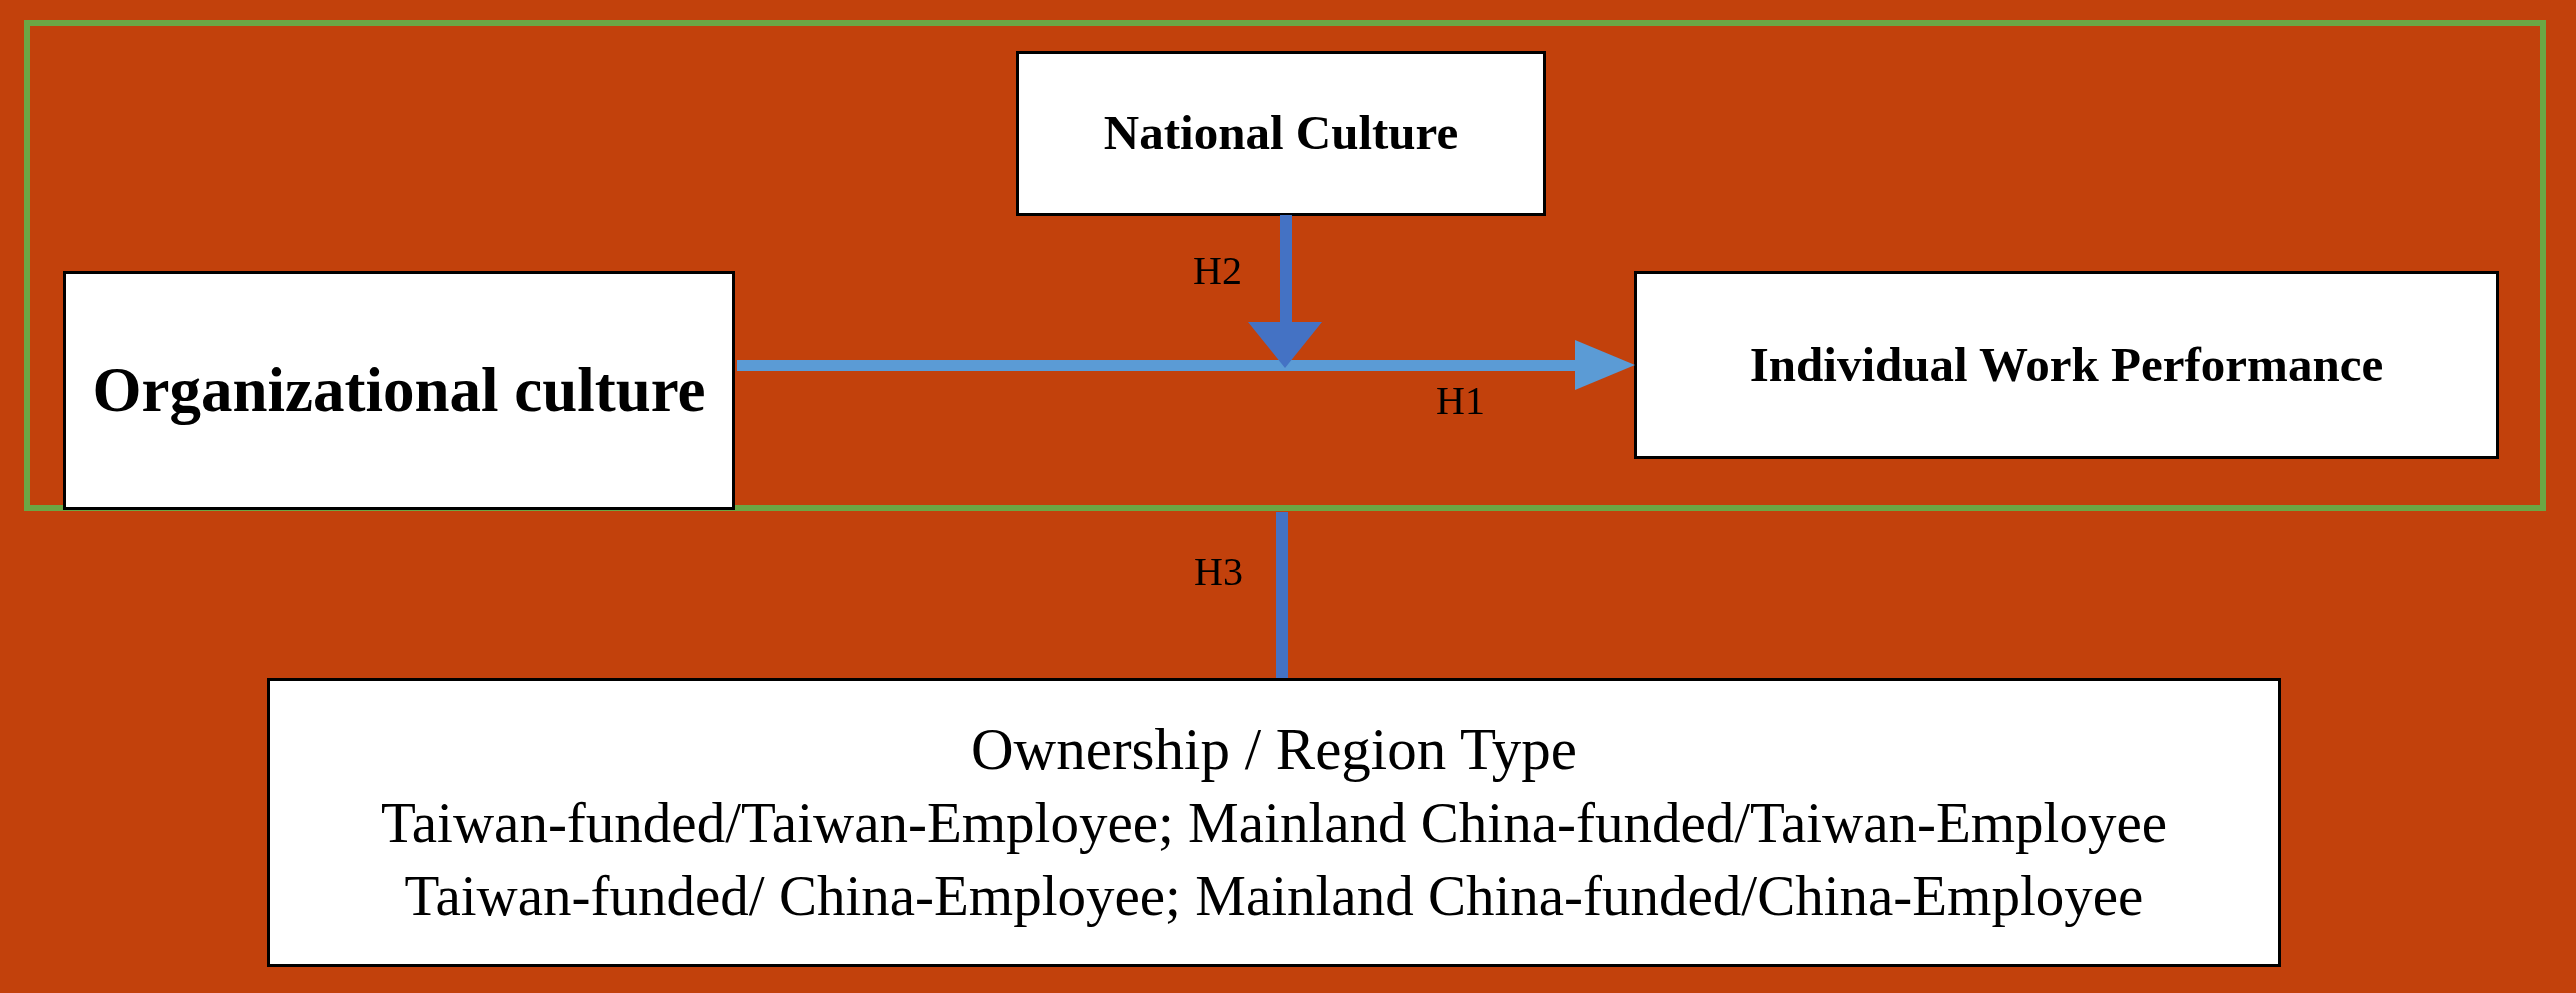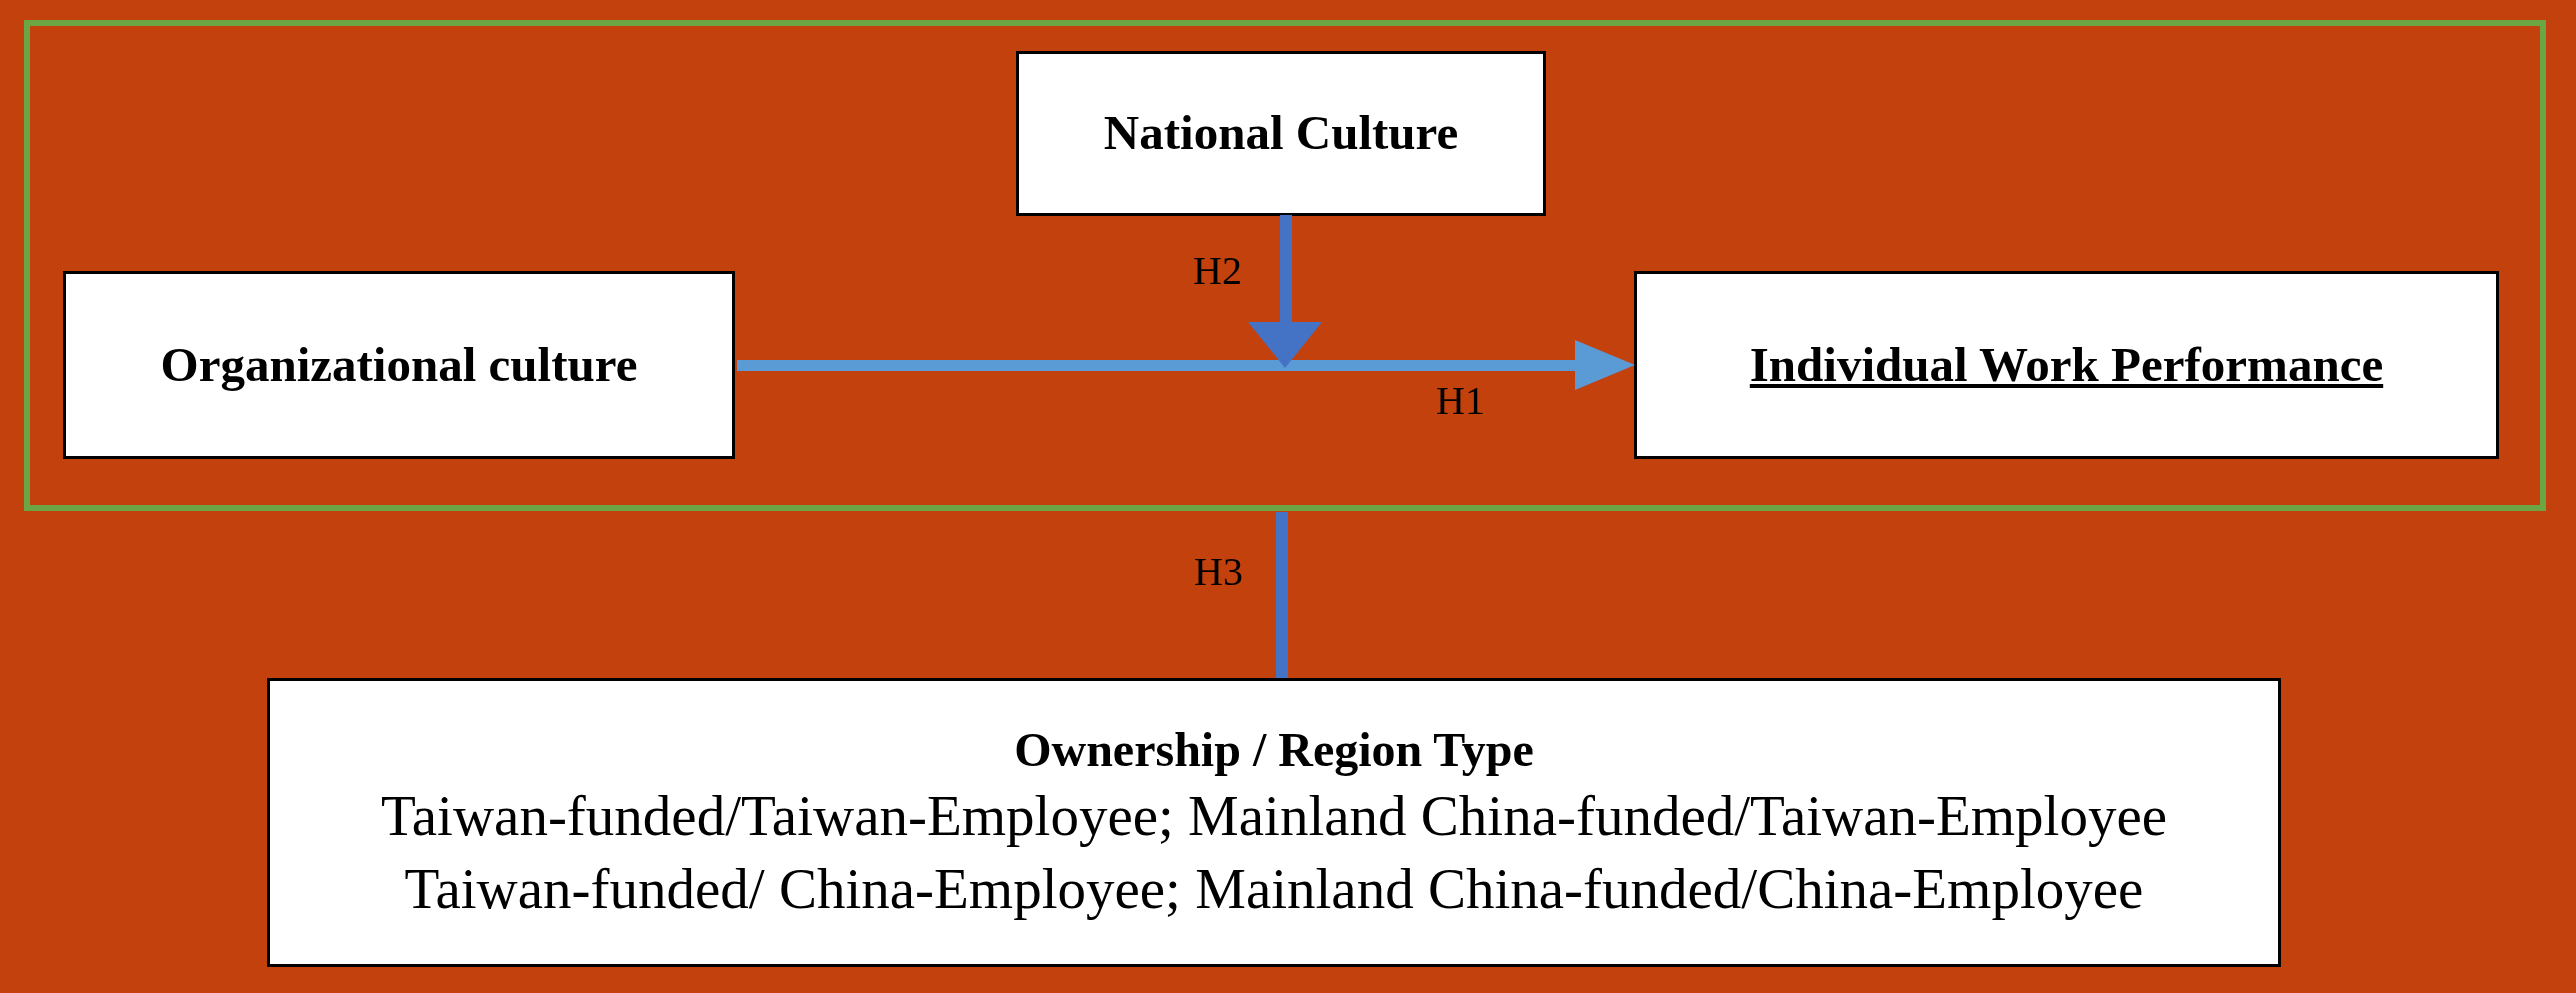--- a/index.html
+++ b/index.html
@@ -53,49 +53,48 @@
     width: 530px;
     height: 165px;
     font-size: 49px;
     font-weight: bold;
   }
 
   .box-orgculture {
     left: 63px;
     top: 271px;
     width: 672px;
-    height: 188px;
-    font-size: 49px;
+    height: 239px;
+    font-size: 63px;
     font-weight: bold;
   }
 
   .box-performance {
     left: 1634px;
     top: 271px;
     width: 865px;
     height: 188px;
     font-size: 49px;
     font-weight: bold;
-    text-decoration: underline;
   }
 
   .box-ownership {
     left: 267px;
     top: 678px;
     width: 2014px;
     height: 289px;
     font-size: 45px;
     flex-direction: column;
     justify-content: center;
     padding: 0 7.5px;
   }
 
   .ownership-title {
-    font-weight: bold;
-    font-size: 48px;
+    font-weight: normal;
+    font-size: 59px;
     line-height: 1.28;
     white-space: nowrap;
   }
   .ownership-line {
     font-weight: normal;
     font-size: 57px;
     line-height: 1.28;
     white-space: nowrap;
   }
 

